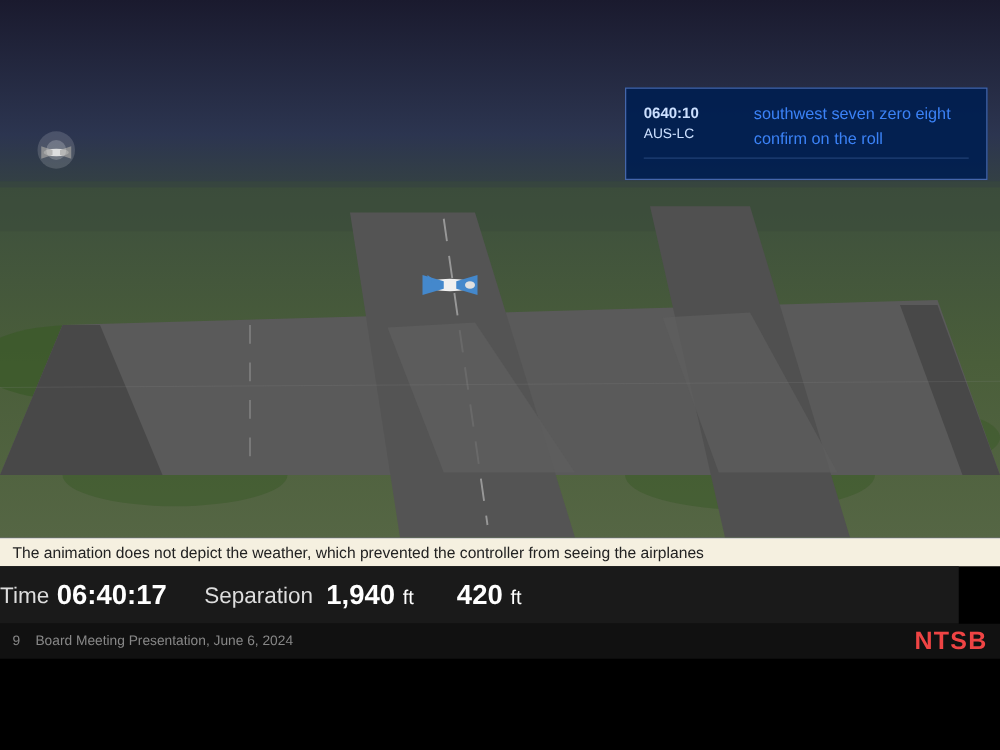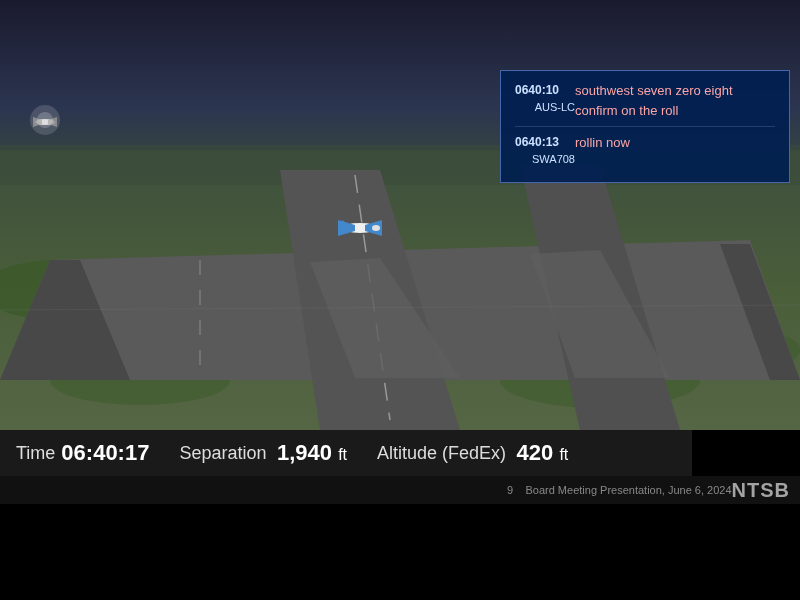--- a/index.html
+++ b/index.html
@@ -44,44 +44,43 @@
       background: rgba(0, 30, 80, 0.92);
       border: 1px solid #4466aa;
       padding: 10px 14px;
       color: #fff;
       font-size: 13px;
       line-height: 1.5;
     }
 
     .comm-row {
       display: flex;
-      gap: 0;
+      gap: 28px;
       margin-bottom: 4px;
     }
 
     .comm-time-call {
       flex: 0 0 60px;
       color: #cce0ff;
       font-size: 12px;
     }
 
     .comm-time {
       font-weight: bold;
       display: block;
     }
 
     .comm-call {
       display: block;
       font-size: 11px;
-      text-align: right;
     }
 
     .comm-text {
       flex: 1;
-      color: #fca5a5;
+      color: #3b82f6;
       font-size: 13px;
     }
 
     .comm-divider {
       border: none;
       border-top: 1px solid rgba(100, 140, 200, 0.3);
       margin: 6px 0;
     }
 
     
@@ -91,27 +90,27 @@
       color: #222;
       font-size: 12.5px;
       padding: 4px 10px;
       border-top: 1px solid #ccc;
       white-space: nowrap;
       overflow: hidden;
     }
 
     
     #status-bar {
-      width: 692px;
+      width: 767px;
       background: #1a1a1a;
       color: #fff;
       height: 46px;
       display: flex;
       align-items: center;
-      padding: 0 16px;
+      padding: 0 0;
       gap: 0;
     }
 
     .status-label {
       font-size: 18px;
       color: #ddd;
       margin-right: 6px;
     }
 
     .status-value {
@@ -124,32 +123,32 @@
 
     
     #footer-bar {
       width: 800px;
       background: #111;
       color: #aaa;
       height: 28px;
       display: flex;
       align-items: center;
       padding: 0 10px;
-      justify-content: flex-end;
+      justify-content: space-between;
     }
 
     .footer-left {
       font-size: 11px;
       color: #888;
     }
 
     .footer-ntsb {
       font-size: 20px;
       font-weight: bold;
-      color: #a3a3a3;
+      color: #ef4444;
       letter-spacing: 1px;
     }
   </style>
 </head>
 <body>
 
 <div id="main-container">
 
   <div id="simulation-view">
     <svg class="runway-svg" viewBox="0 0 800 430">
@@ -228,42 +227,37 @@
 
     <div id="comm-overlay">
       <div class="comm-row">
         <div class="comm-time-call">
           <span class="comm-time">0640:10</span>
           <span class="comm-call">AUS-LC</span>
         </div>
         <div class="comm-text">southwest seven zero eight confirm on the roll</div>
       </div>
       <hr class="comm-divider">
-      <div class="comm-row">
-        <div class="comm-time-call">
-          <span class="comm-time">0640:13</span>
-          <span class="comm-call">SWA708</span>
-        </div>
-        <div class="comm-text">rollin now</div>
-      </div>
     </div>
   </div>
 
+  <div id="disclaimer-bar">
+    <span>The animation does not depict the weather, which prevented the controller from seeing the airplanes</span>
+  </div>
 
   <div id="status-bar">
     <span class="status-label">Time</span>
     <span class="status-value">06:40:17</span>
 
     <span class="status-label">Separation</span>
     &nbsp;
     <span class="status-value">
       <span>1,940</span>&nbsp;<span style="font-size:16px;font-weight:normal;">ft</span>
     </span>
 
-    <span class="status-label">Altitude (FedEx)</span>
     &nbsp;
     <span class="status-value">
       <span>420</span>&nbsp;<span style="font-size:16px;font-weight:normal;">ft</span>
     </span>
   </div>
 
   <div id="footer-bar">
     <div class="footer-left">
       <span>9</span>
       &nbsp;&nbsp;

